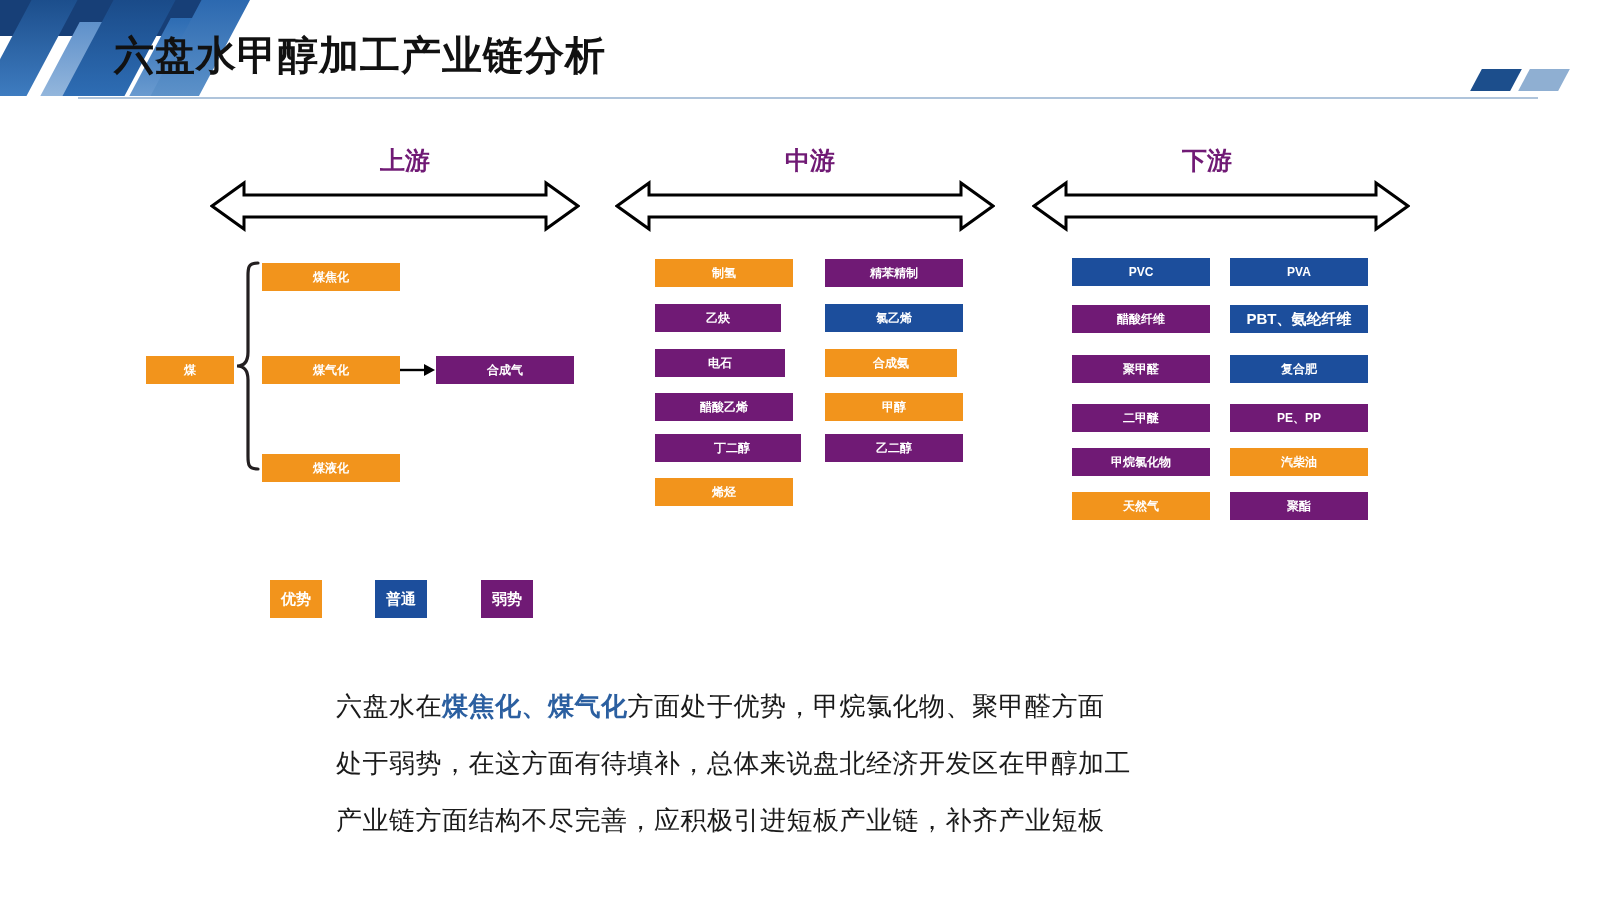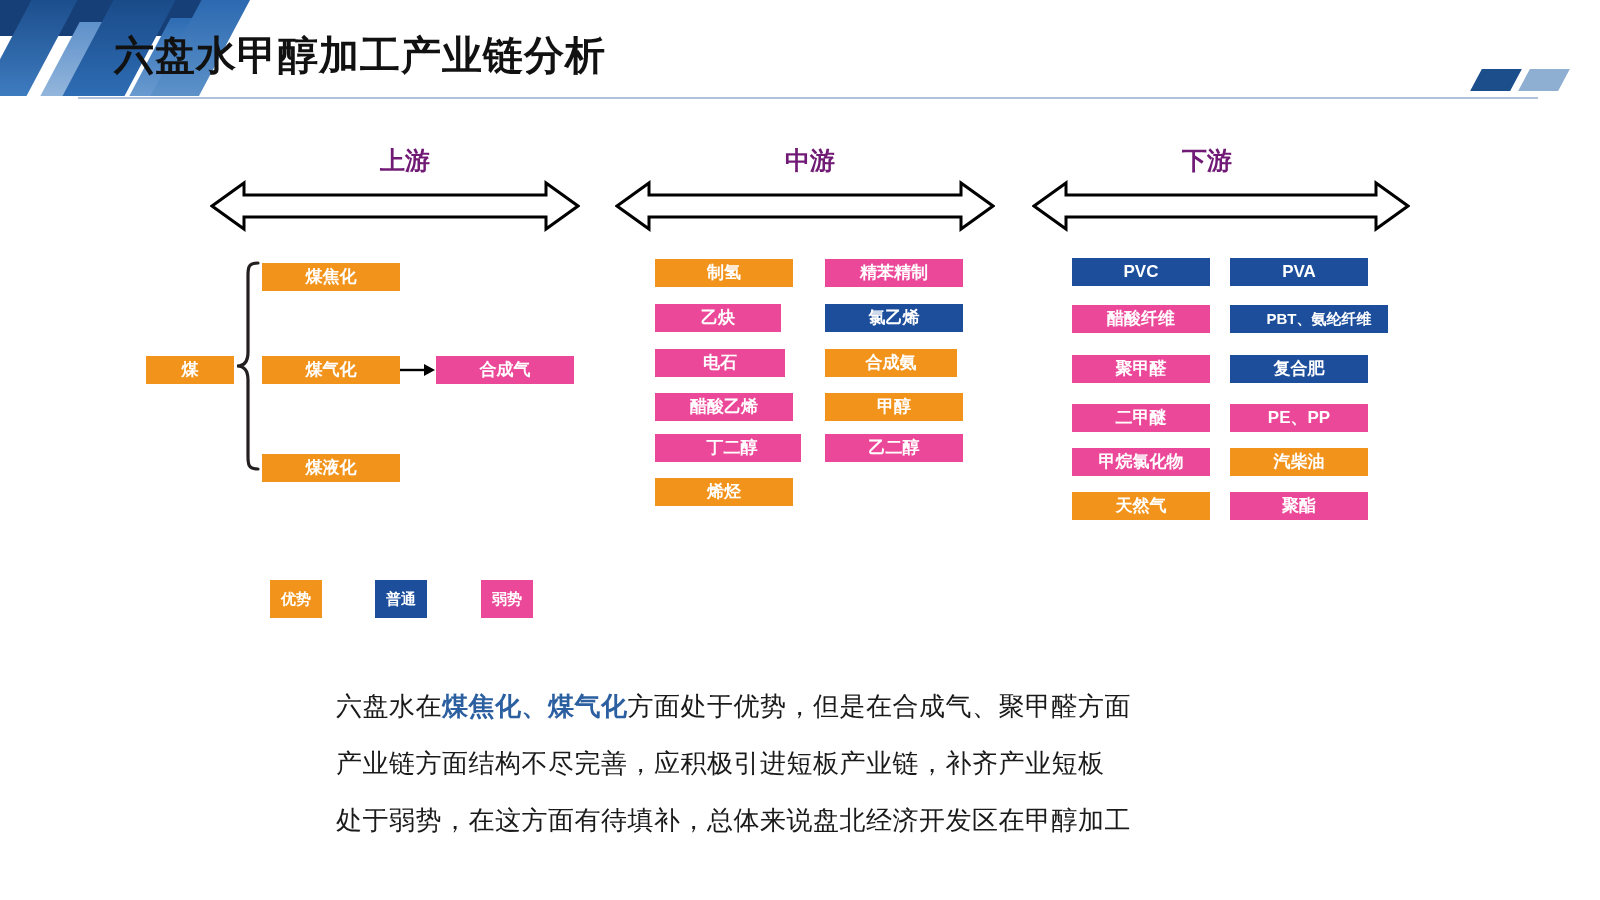--- a/index.html
+++ b/index.html
@@ -101,28 +101,28 @@
     white-space: nowrap;
   }
   .arrow-wrap { position: absolute; }
 
   .node {
     position: absolute;
     height: 28px;
     line-height: 28px;
     text-align: center;
     color: #ffffff;
-    font-size: 17px;
+    font-size: 12px;
     font-weight: bold;
     white-space: nowrap;
     overflow: hidden;
   }
   .adv  { background: #F2941C; }
   .mid  { background: #1C4E9C; }
-  .weak { background: #ec4899; }
+  .weak { background: #701a75; }
 
   .brace { position: absolute; }
   .conn  { position: absolute; }
 
   
   #legend { position: absolute; left: 0; top: 0; }
   .legend-item {
     position: absolute;
     height: 38px;
     line-height: 38px;
@@ -225,32 +225,32 @@
   <div class="node weak" style="left:825px; top:334px; width:138px;">乙二醇</div>
 
   <div class="node mid" style="left:1072px; top:158px; width:138px;">PVC</div>
   <div class="node weak" style="left:1072px; top:205px; width:138px;">醋酸纤维</div>
   <div class="node weak" style="left:1072px; top:255px; width:138px;">聚甲醛</div>
   <div class="node weak" style="left:1072px; top:304px; width:138px;">二甲醚</div>
   <div class="node weak" style="left:1072px; top:348px; width:138px;">甲烷氯化物</div>
   <div class="node adv" style="left:1072px; top:392px; width:138px;">天然气</div>
 
   <div class="node mid" style="left:1230px; top:158px; width:138px;">PVA</div>
-  <div class="node mid" style="left:1230px; top:205px; width:138px; font-size:15px;padding-left:20px;">PBT、氨纶纤维</div>
+  <div class="node mid" style="left:1230px; top:205px; width:138px; font-size:15px;">PBT、氨纶纤维</div>
   <div class="node mid" style="left:1230px; top:255px; width:138px;">复合肥</div>
   <div class="node weak" style="left:1230px; top:304px; width:138px;">PE、PP</div>
   <div class="node adv" style="left:1230px; top:348px; width:138px;">汽柴油</div>
   <div class="node weak" style="left:1230px; top:392px; width:138px;">聚酯</div>
 
   <div id="legend">
     <div class="legend-item adv" style="left:270px; top:480px;">优势</div>
     <div class="legend-item mid" style="left:375px; top:480px;">普通</div>
     <div class="legend-item weak" style="left:481px; top:480px;">弱势</div>
   </div>
 </div>
 
 <div id="summary">
   <div>
-    <span>六盘水在</span><span class="hl">煤焦化、煤气化</span><span>方面处于优势，但是在合成气、聚甲醛方面</span>
-  </div>
+    <span>六盘水在</span><span class="hl">煤焦化、煤气化</span><span>方面处于优势，甲烷氯化物、聚甲醛方面</span>
+  </div>
+  <div>处于弱势，在这方面有待填补，总体来说盘北经济开发区在甲醇加工</div>
   <div>产业链方面结构不尽完善，应积极引进短板产业链，补齐产业短板</div>
-  <div>处于弱势，在这方面有待填补，总体来说盘北经济开发区在甲醇加工</div>
 </div>
 
 </body></html>

